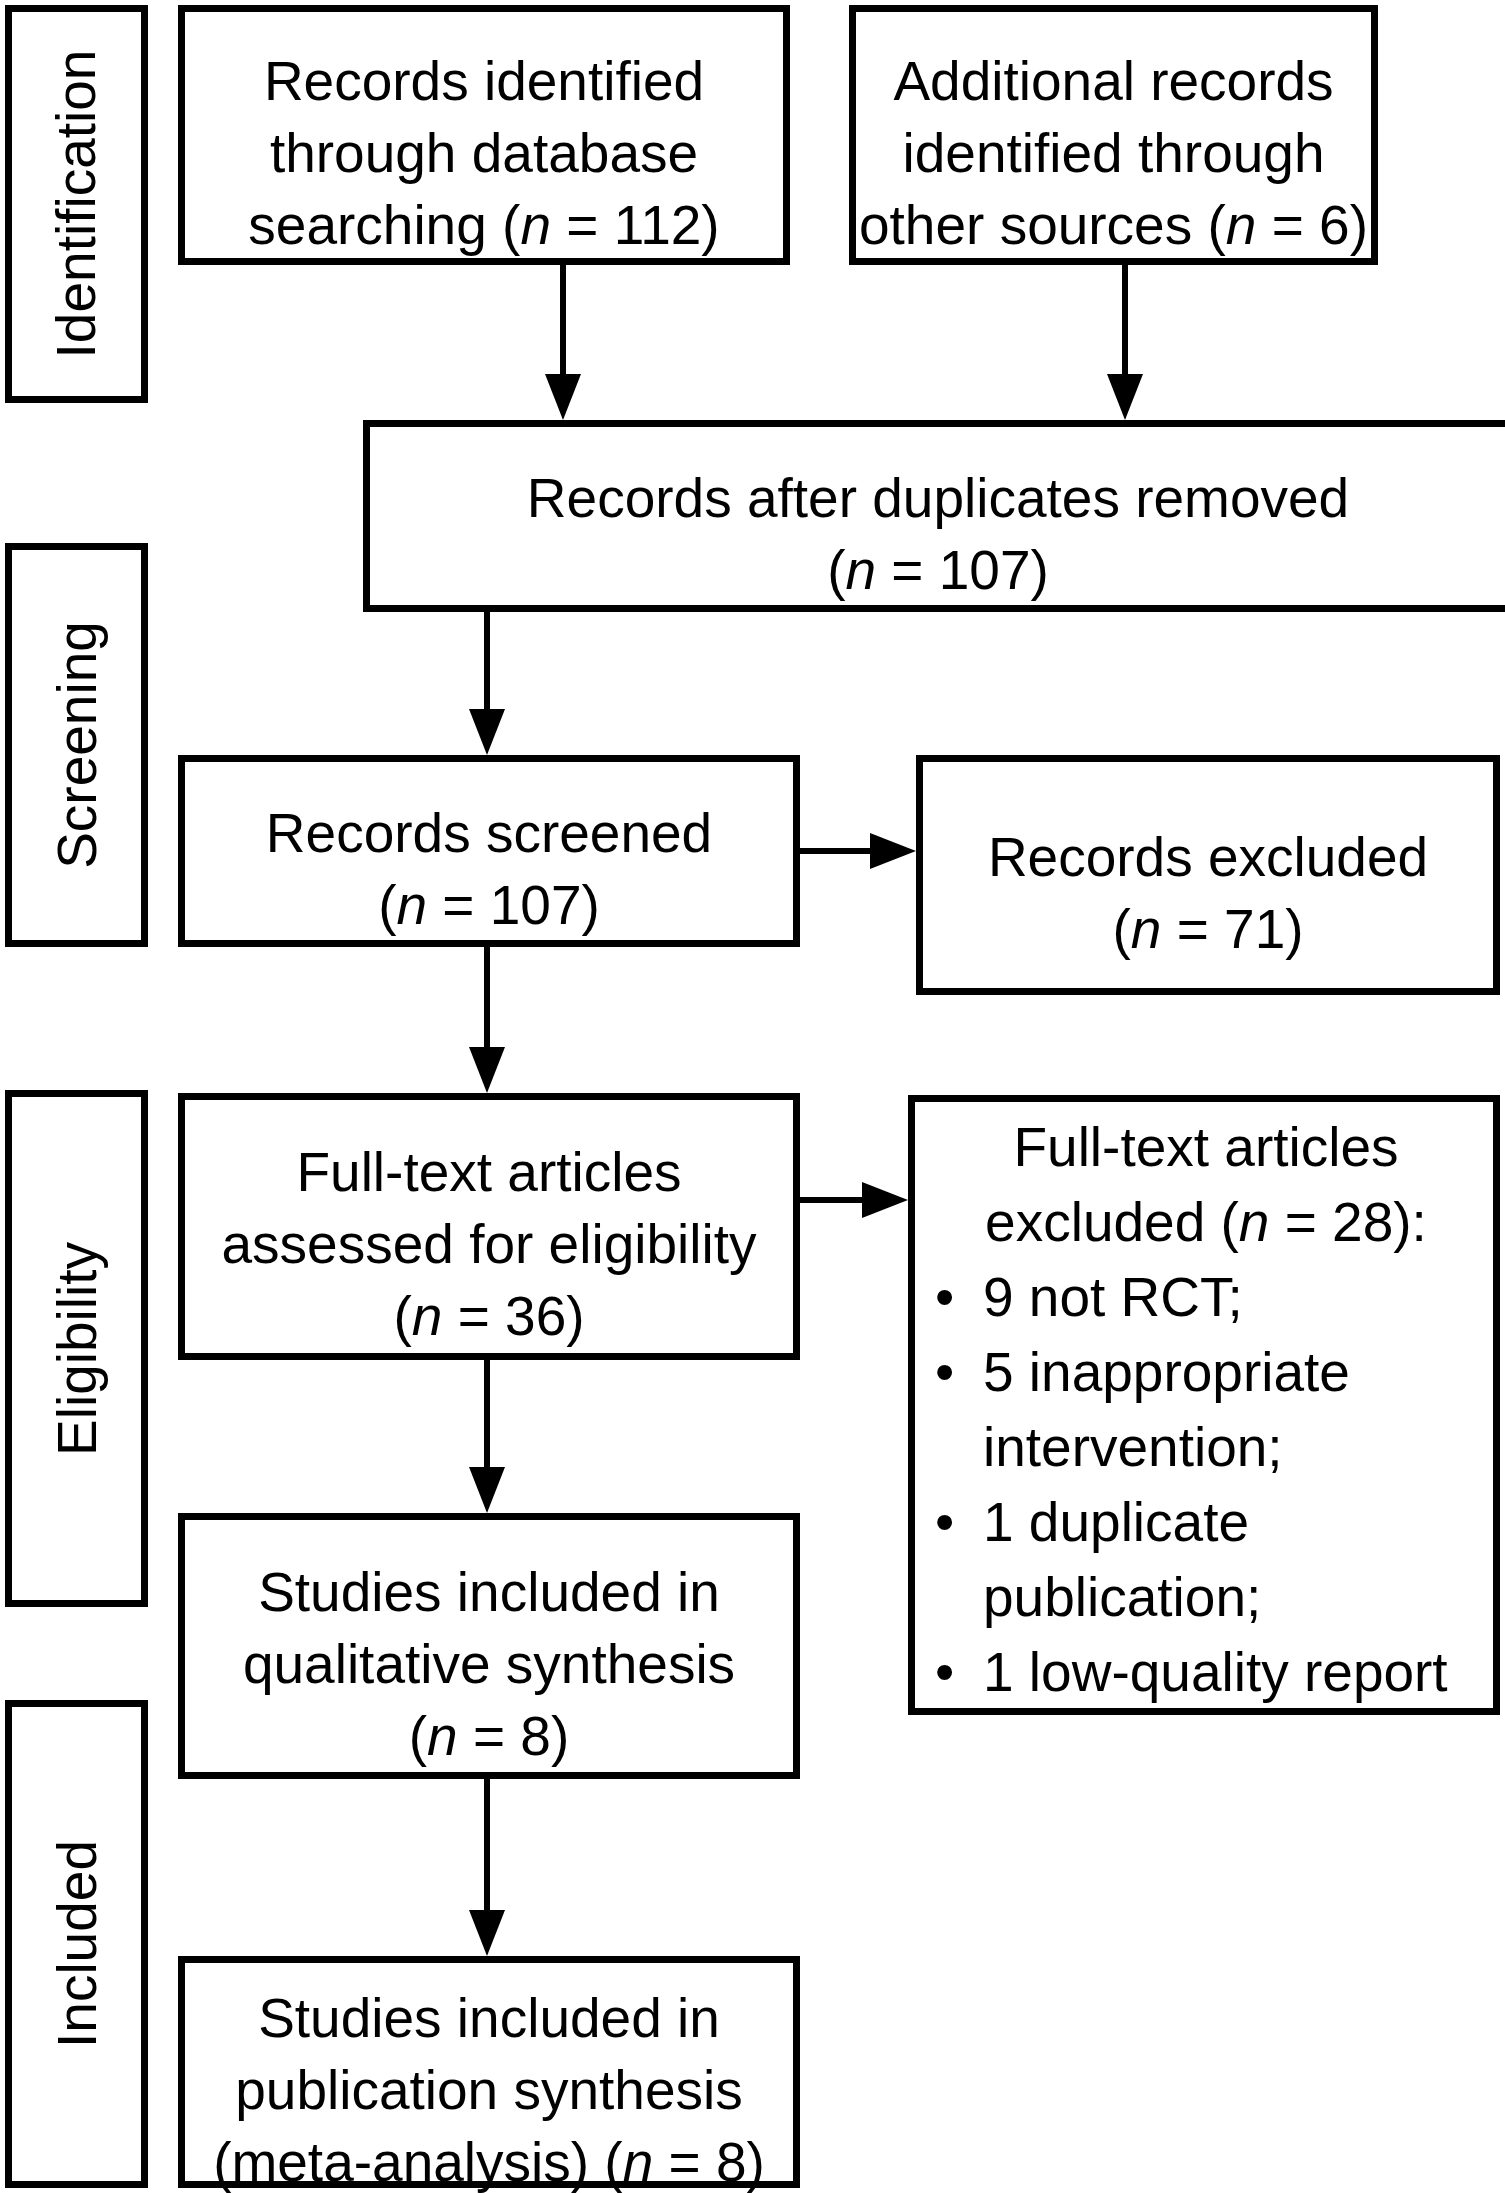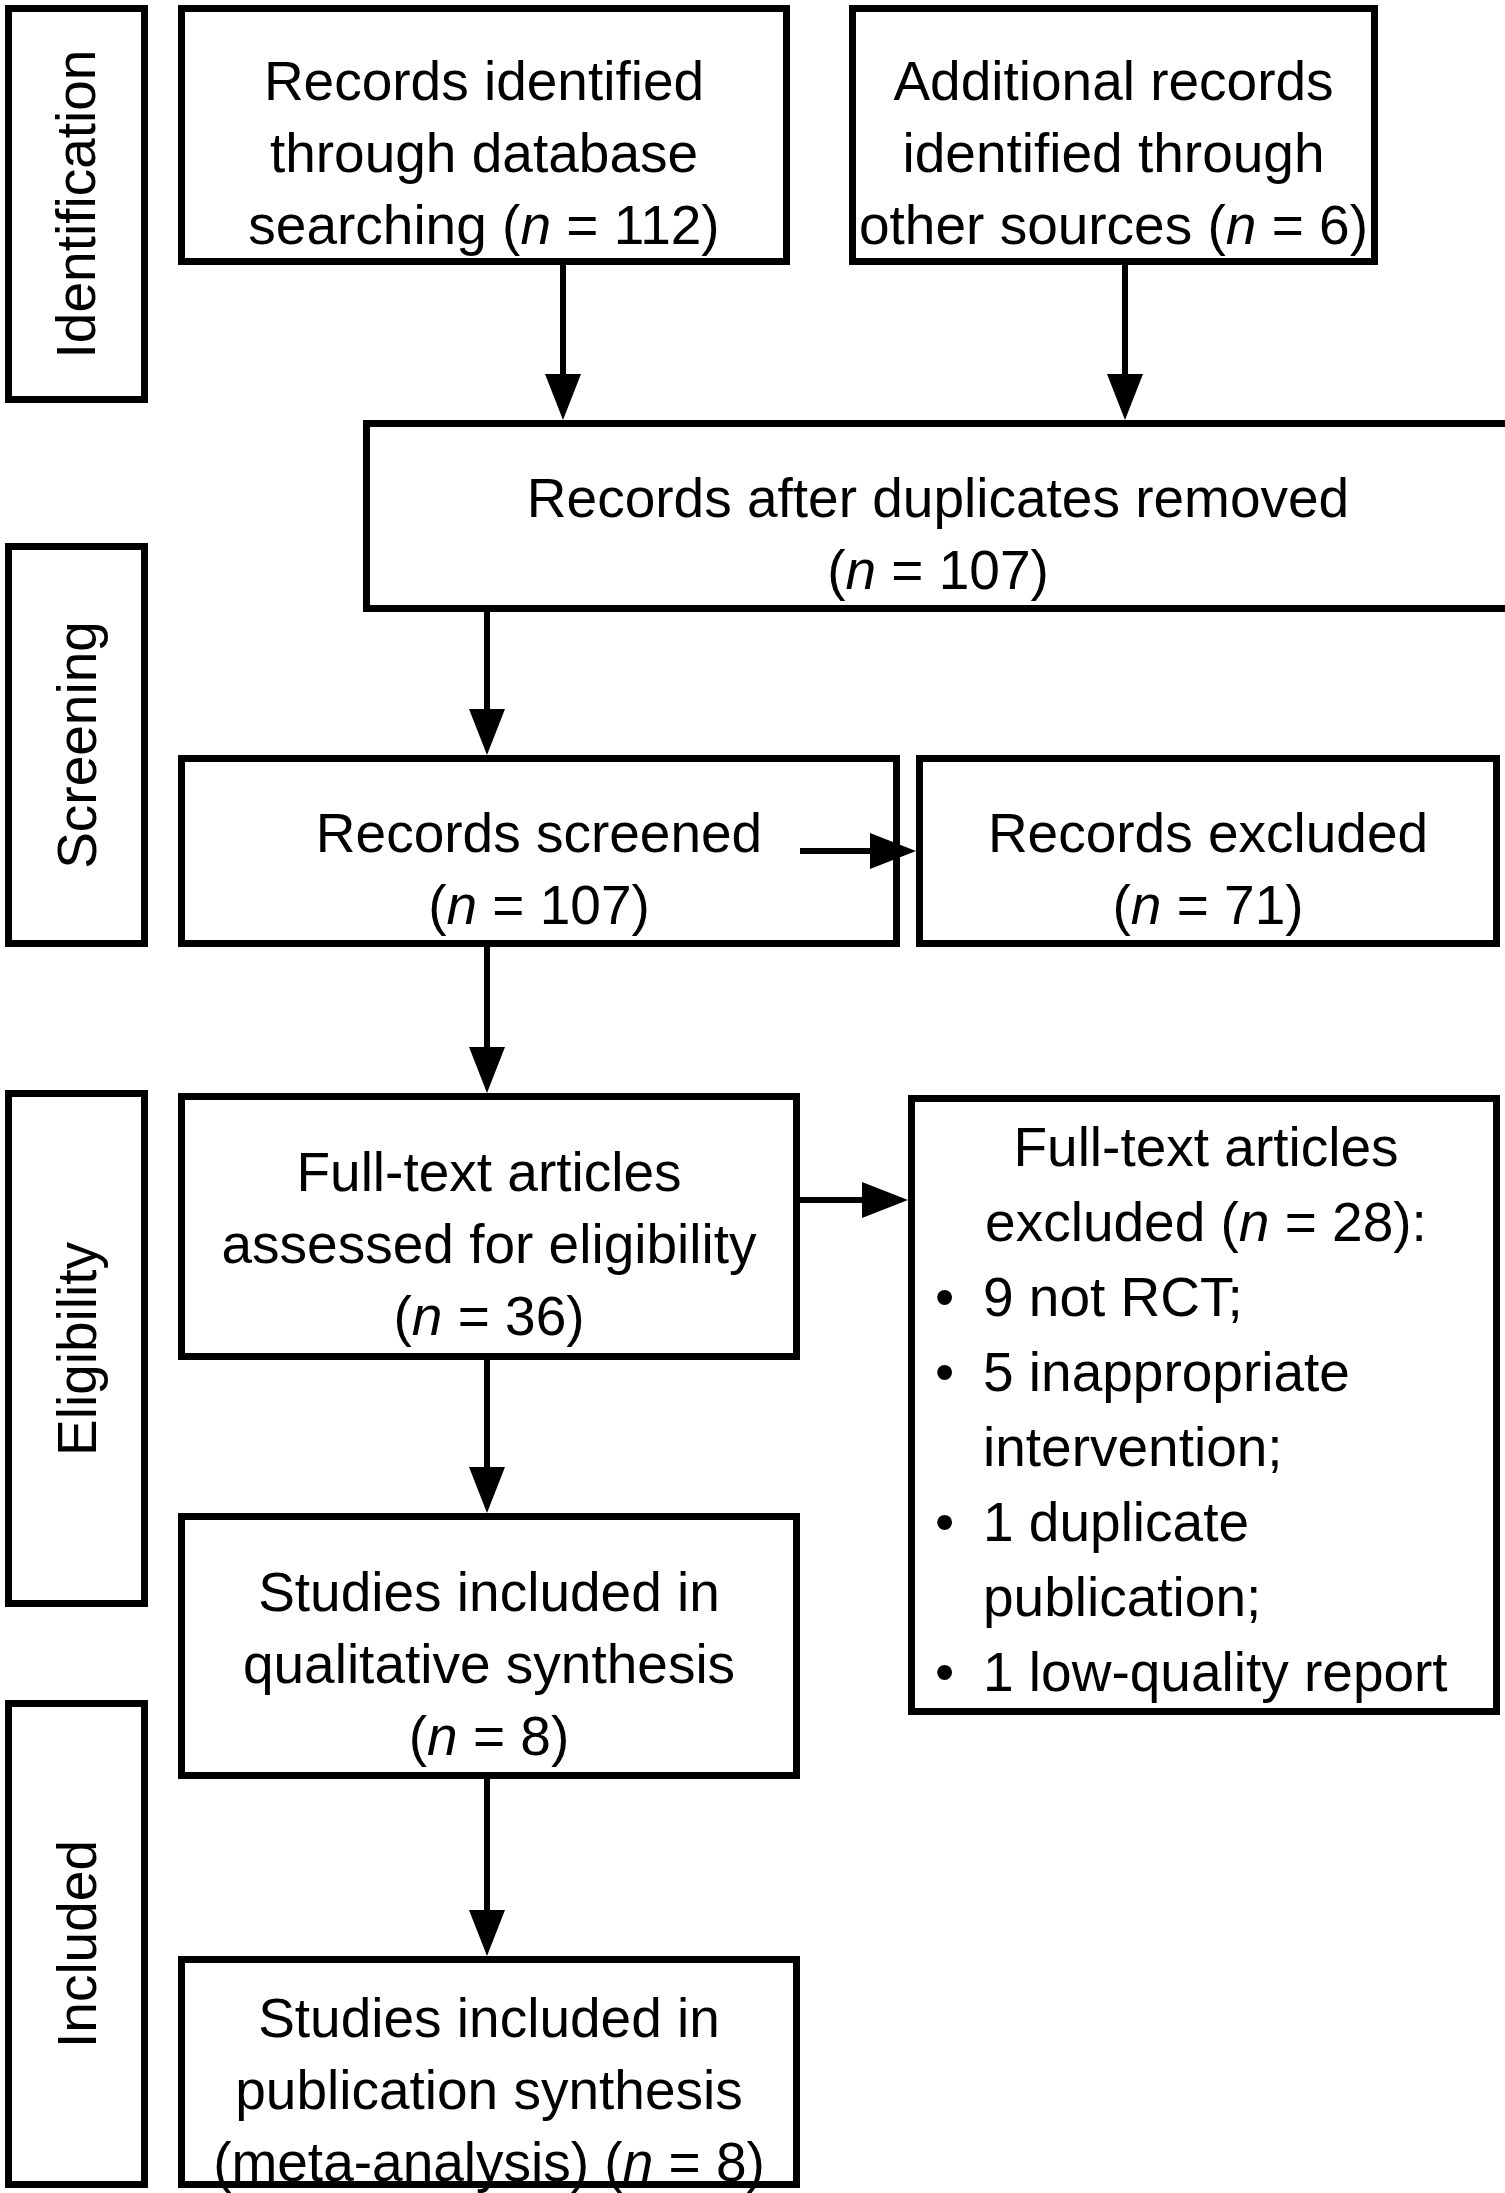--- a/index.html
+++ b/index.html
@@ -106,28 +106,28 @@
     </div>
   </div>
 
   <div class="box" style="left:363px;top:420px;width:1150px;height:192px">
     <div class="lines">
       <div><span>Records after duplicates removed</span></div>
       <div><span>(</span><span class="it">n</span><span> = 107)</span></div>
     </div>
   </div>
 
-  <div class="box" style="left:178px;top:755px;width:722px;height:192px">
+  <div class="box" style="left:178px;top:755px;width:622px;height:192px">
     <div class="lines">
       <div><span>Records screened</span></div>
       <div><span>(</span><span class="it">n</span><span> = 107)</span></div>
     </div>
   </div>
 
-  <div class="box" style="left:916px;top:755px;width:584px;height:192px">
+  <div class="box" style="left:916px;top:755px;width:584px;height:240px">
     <div class="lines">
       <div><span>Records excluded</span></div>
       <div><span>(</span><span class="it">n</span><span> = 71)</span></div>
     </div>
   </div>
 
   <div class="box" style="left:178px;top:1093px;width:622px;height:267px">
     <div class="lines">
       <div><span>Full-text articles</span></div>
       <div><span>assessed for eligibility</span></div>

